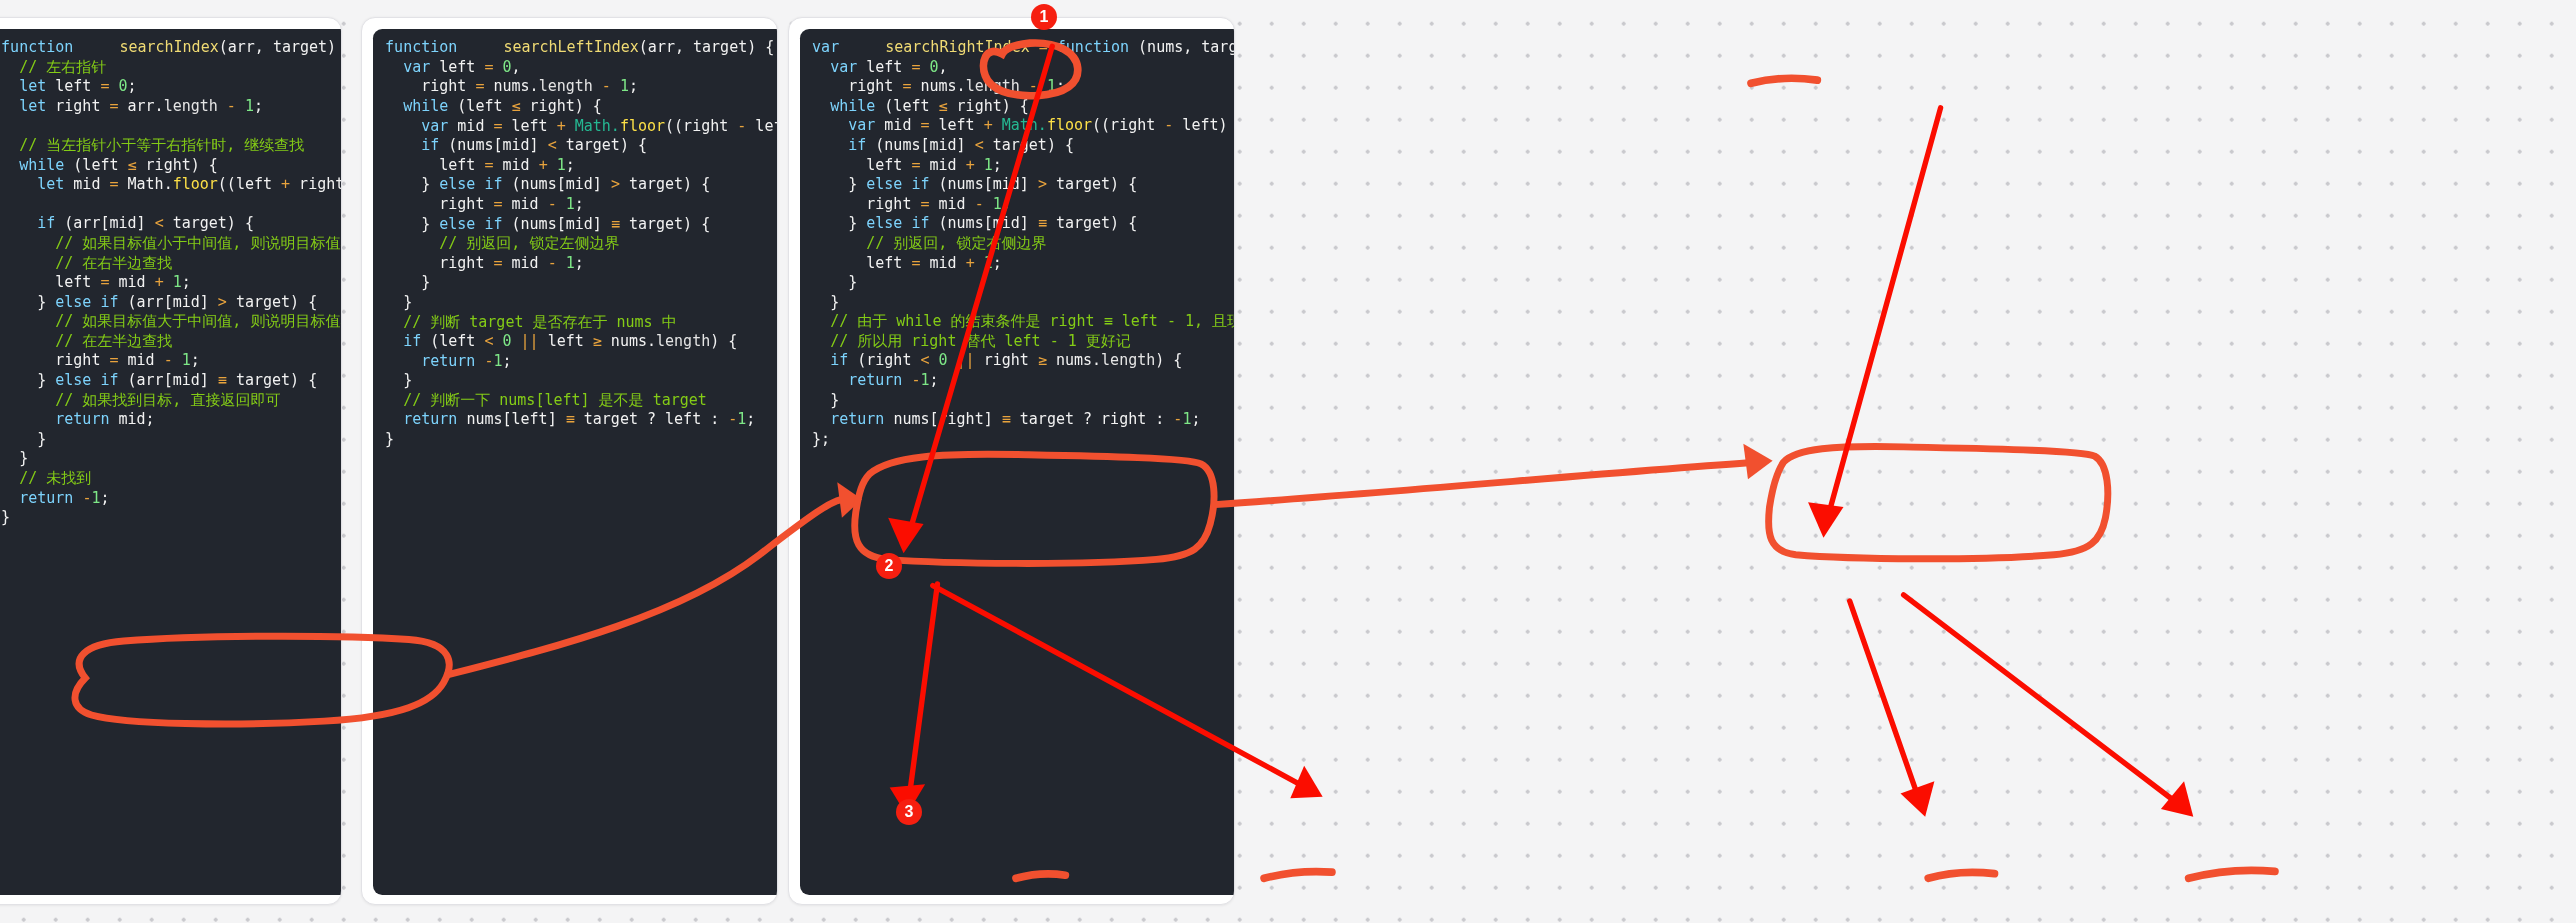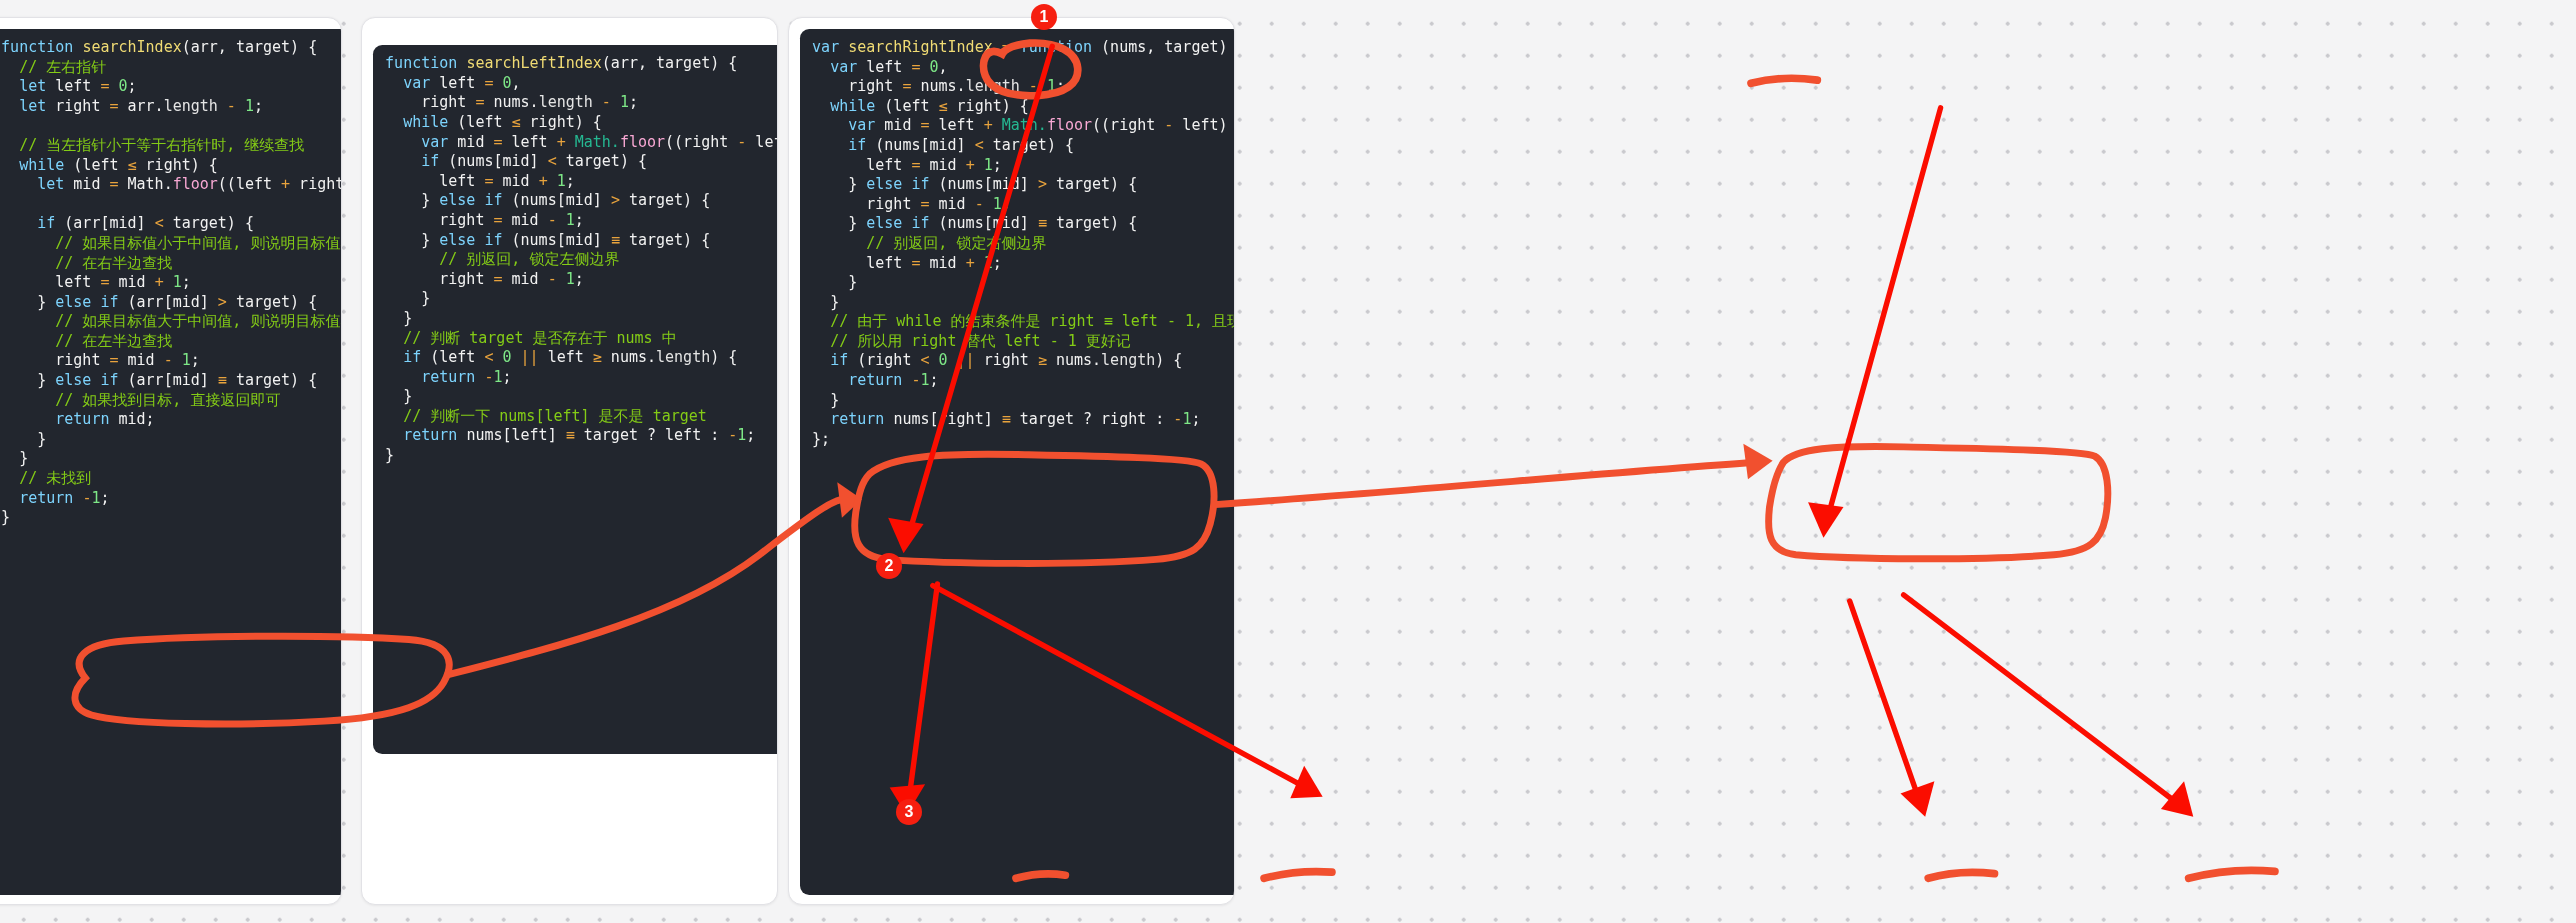--- a/index.html
+++ b/index.html
@@ -42,27 +42,27 @@
     font-size:15px;
     line-height:19.6px;
     white-space:pre;
     color:#e6e6e6;
     letter-spacing:0px;
   }
   .ln { display:block; height:19.6px; white-space:pre; }
 
   
   .kw   { color:#7dd3fc; }   
-  .fn   { color:#f0db74; }   
+  .fn   { color:#f0db74;margin-left:37px; }   
   .plain{ color:#f2f2f2; }
   .num  { color:#7ee787; }
   .op   { color:#e8a33d; }
   .prop { color:#e5e5e5; }   
   .cmt  { color:#84cc16; }
-  .mathfn { color:#f9a8d4; }
+  .mathfn { color:#fde047; }
   .teal { color:#25b892; }
 
   
   #ink { position:absolute; inset:0; pointer-events:none; }
 
   .badge {
     position:absolute;
     width:26px; height:26px;
     border-radius:50%;
     background:#f61f10;
@@ -79,21 +79,21 @@
 
 <div id="board">
 
   <div class="card" style="left:-23px; top:17px; width:365px; height:888px;">
     <div class="code-surface" style="left:10.8px; top:10.8px; width:377px; height:866px;">
       <div class="code" id="code-1" style="position:absolute; left:12.3px; top:9.2px; width:694px;"><span class="ln"><span class="kw">function </span><span class="fn">searchIndex</span><span class="plain">(arr, target) {</span></span><span class="ln"><span class="cmt">  // 左右指针</span></span><span class="ln"><span class="kw">  let </span><span class="plain">left </span><span class="op">= </span><span class="num">0</span><span class="plain">;</span></span><span class="ln"><span class="kw">  let </span><span class="plain">right </span><span class="op">= </span><span class="plain">arr.</span><span class="prop">length</span><span class="op"> - </span><span class="num">1</span><span class="plain">;</span></span><span class="ln"> </span><span class="ln"><span class="cmt">  // 当左指针小于等于右指针时, 继续查找</span></span><span class="ln"><span class="kw">  while </span><span class="plain">(left </span><span class="op">≤</span><span class="plain"> right) {</span></span><span class="ln"><span class="kw">    let </span><span class="plain">mid </span><span class="op">= </span><span class="plain">Math.</span><span class="mathfn">floor</span><span class="plain">((left </span><span class="op">+</span><span class="plain"> right) </span></span><span class="ln"> </span><span class="ln"><span class="kw">    if </span><span class="plain">(arr[mid] </span><span class="op">&lt;</span><span class="plain"> target) {</span></span><span class="ln"><span class="cmt">      // 如果目标值小于中间值, 则说明目标值在右侧, 更新左指针</span></span><span class="ln"><span class="cmt">      // 在右半边查找</span></span><span class="ln"><span class="plain">      left </span><span class="op">= </span><span class="plain">mid </span><span class="op">+</span><span class="plain"> </span><span class="num">1</span><span class="plain">;</span></span><span class="ln"><span class="plain">    } </span><span class="kw">else if </span><span class="plain">(arr[mid] </span><span class="op">&gt;</span><span class="plain"> target) {</span></span><span class="ln"><span class="cmt">      // 如果目标值大于中间值, 则说明目标值在左侧, 更新右指针</span></span><span class="ln"><span class="cmt">      // 在左半边查找</span></span><span class="ln"><span class="plain">      right </span><span class="op">= </span><span class="plain">mid </span><span class="op">-</span><span class="plain"> </span><span class="num">1</span><span class="plain">;</span></span><span class="ln"><span class="plain">    } </span><span class="kw">else if </span><span class="plain">(arr[mid] </span><span class="op">≡</span><span class="plain"> target) {</span></span><span class="ln"><span class="cmt">      // 如果找到目标, 直接返回即可</span></span><span class="ln"><span class="kw">      return </span><span class="plain">mid;</span></span><span class="ln"><span class="plain">    }</span></span><span class="ln"><span class="plain">  }</span></span><span class="ln"><span class="cmt">  // 未找到</span></span><span class="ln"><span class="kw">  return </span><span class="op">-</span><span class="num">1</span><span class="plain">;</span></span><span class="ln"><span class="plain">}</span></span></div>
     </div>
   </div>
 
   <div class="card" style="left:361px; top:17px; width:417px; height:888px;">
-    <div class="code-surface" style="left:10.8px; top:27px; width:432px; height:709px;">
+    <div class="code-surface" style="left:10.8px; top:11px; width:432px; height:866px;">
       <div class="code" id="code-2" style="position:absolute; left:12.3px; top:9.2px; width:771px;"><span class="ln"><span class="kw">function </span><span class="fn">searchLeftIndex</span><span class="plain">(arr, target) {</span></span><span class="ln"><span class="kw">  var </span><span class="plain">left </span><span class="op">= </span><span class="num">0</span><span class="plain">,</span></span><span class="ln"><span class="plain">    right </span><span class="op">= </span><span class="plain">nums.</span><span class="prop">length</span><span class="op"> - </span><span class="num">1</span><span class="plain">;</span></span><span class="ln"><span class="kw">  while </span><span class="plain">(left </span><span class="op">≤</span><span class="plain"> right) {</span></span><span class="ln"><span class="kw">    var </span><span class="plain">mid </span><span class="op">= </span><span class="plain">left </span><span class="op">+</span><span class="plain"> </span><span class="teal">Math.</span><span class="mathfn">floor</span><span class="plain">((right </span><span class="op">-</span><span class="plain"> left) </span></span><span class="ln"><span class="kw">    if </span><span class="plain">(nums[mid] </span><span class="op">&lt;</span><span class="plain"> target) {</span></span><span class="ln"><span class="plain">      left </span><span class="op">= </span><span class="plain">mid </span><span class="op">+</span><span class="plain"> </span><span class="num">1</span><span class="plain">;</span></span><span class="ln"><span class="plain">    } </span><span class="kw">else if </span><span class="plain">(nums[mid] </span><span class="op">&gt;</span><span class="plain"> target) {</span></span><span class="ln"><span class="plain">      right </span><span class="op">= </span><span class="plain">mid </span><span class="op">-</span><span class="plain"> </span><span class="num">1</span><span class="plain">;</span></span><span class="ln"><span class="plain">    } </span><span class="kw">else if </span><span class="plain">(nums[mid] </span><span class="op">≡</span><span class="plain"> target) {</span></span><span class="ln"><span class="cmt">      // 别返回, 锁定左侧边界</span></span><span class="ln"><span class="plain">      right </span><span class="op">= </span><span class="plain">mid </span><span class="op">-</span><span class="plain"> </span><span class="num">1</span><span class="plain">;</span></span><span class="ln"><span class="plain">    }</span></span><span class="ln"><span class="plain">  }</span></span><span class="ln"><span class="cmt">  // 判断 target 是否存在于 nums 中</span></span><span class="ln"><span class="kw">  if </span><span class="plain">(left </span><span class="op">&lt;</span><span class="plain"> </span><span class="num">0</span><span class="plain"> </span><span class="op">||</span><span class="plain"> left </span><span class="op">≥</span><span class="plain"> nums.</span><span class="prop">length</span><span class="plain">) {</span></span><span class="ln"><span class="kw">    return </span><span class="op">-</span><span class="num">1</span><span class="plain">;</span></span><span class="ln"><span class="plain">  }</span></span><span class="ln"><span class="cmt">  // 判断一下 nums[left] 是不是 target</span></span><span class="ln"><span class="kw">  return </span><span class="plain">nums[left] </span><span class="op">≡</span><span class="plain"> target ? left : </span><span class="op">-</span><span class="num">1</span><span class="plain">;</span></span><span class="ln"><span class="plain">}</span></span></div>
     </div>
   </div>
 
   <div class="card" style="left:788px; top:17px; width:447px; height:888px;">
     <div class="code-surface" style="left:10.8px; top:10.8px; width:462px; height:866px;">
       <div class="code" id="code-3" style="position:absolute; left:12.3px; top:9.2px; width:848px;"><span class="ln"><span class="kw">var </span><span class="fn">searchRightIndex </span><span class="op">= </span><span class="kw">function </span><span class="plain">(nums, target) {</span></span><span class="ln"><span class="kw">  var </span><span class="plain">left </span><span class="op">= </span><span class="num">0</span><span class="plain">,</span></span><span class="ln"><span class="plain">    right </span><span class="op">= </span><span class="plain">nums.</span><span class="prop">length</span><span class="op"> - </span><span class="num">1</span><span class="plain">;</span></span><span class="ln"><span class="kw">  while </span><span class="plain">(left </span><span class="op">≤</span><span class="plain"> right) {</span></span><span class="ln"><span class="kw">    var </span><span class="plain">mid </span><span class="op">= </span><span class="plain">left </span><span class="op">+</span><span class="plain"> </span><span class="teal">Math.</span><span class="mathfn">floor</span><span class="plain">((right </span><span class="op">-</span><span class="plain"> left) </span></span><span class="ln"><span class="kw">    if </span><span class="plain">(nums[mid] </span><span class="op">&lt;</span><span class="plain"> target) {</span></span><span class="ln"><span class="plain">      left </span><span class="op">= </span><span class="plain">mid </span><span class="op">+</span><span class="plain"> </span><span class="num">1</span><span class="plain">;</span></span><span class="ln"><span class="plain">    } </span><span class="kw">else if </span><span class="plain">(nums[mid] </span><span class="op">&gt;</span><span class="plain"> target) {</span></span><span class="ln"><span class="plain">      right </span><span class="op">= </span><span class="plain">mid </span><span class="op">-</span><span class="plain"> </span><span class="num">1</span><span class="plain">;</span></span><span class="ln"><span class="plain">    } </span><span class="kw">else if </span><span class="plain">(nums[mid] </span><span class="op">≡</span><span class="plain"> target) {</span></span><span class="ln"><span class="cmt">      // 别返回, 锁定右侧边界</span></span><span class="ln"><span class="plain">      left </span><span class="op">= </span><span class="plain">mid </span><span class="op">+</span><span class="plain"> </span><span class="num">1</span><span class="plain">;</span></span><span class="ln"><span class="plain">    }</span></span><span class="ln"><span class="plain">  }</span></span><span class="ln"><span class="cmt">  // 由于 while 的结束条件是 right ≡ left - 1, 且现在在求右边界</span></span><span class="ln"><span class="cmt">  // 所以用 right 替代 left - 1 更好记</span></span><span class="ln"><span class="kw">  if </span><span class="plain">(right </span><span class="op">&lt;</span><span class="plain"> </span><span class="num">0</span><span class="plain"> </span><span class="op">||</span><span class="plain"> right </span><span class="op">≥</span><span class="plain"> nums.</span><span class="prop">length</span><span class="plain">) {</span></span><span class="ln"><span class="kw">    return </span><span class="op">-</span><span class="num">1</span><span class="plain">;</span></span><span class="ln"><span class="plain">  }</span></span><span class="ln"><span class="kw">  return </span><span class="plain">nums[right] </span><span class="op">≡</span><span class="plain"> target ? right : </span><span class="op">-</span><span class="num">1</span><span class="plain">;</span></span><span class="ln"><span class="plain">};</span></span></div>
     </div>
   </div>
 

